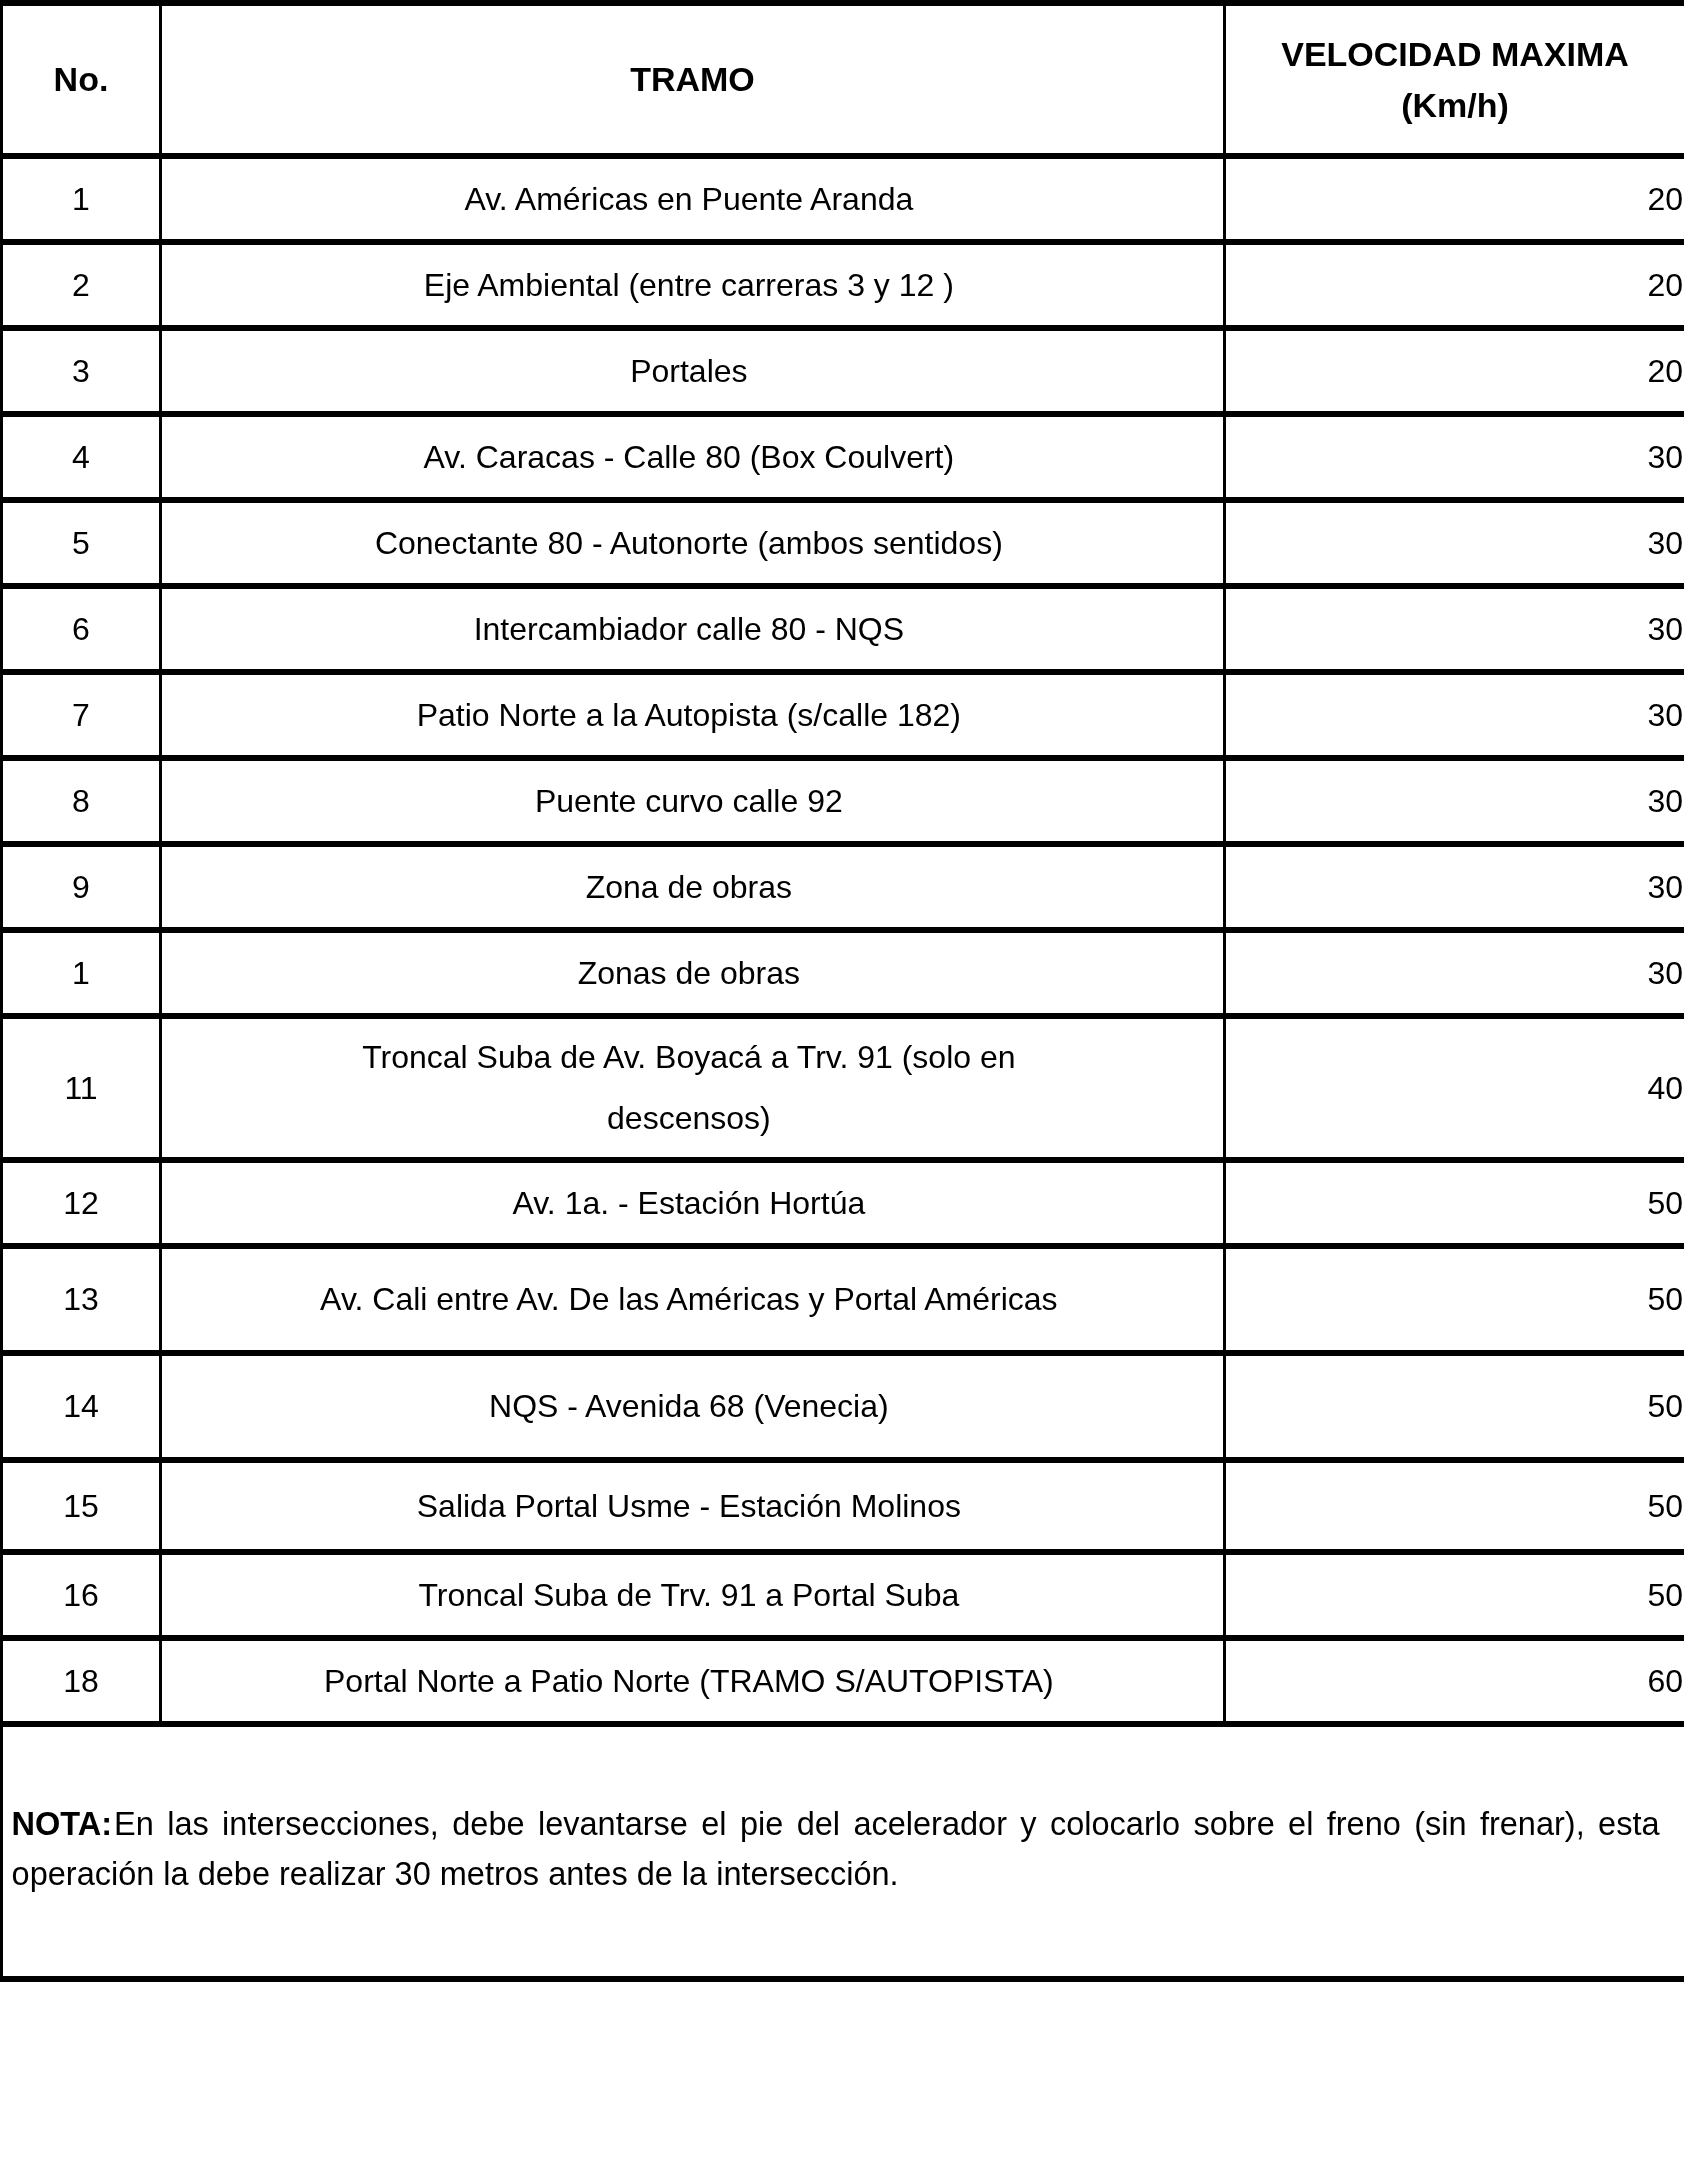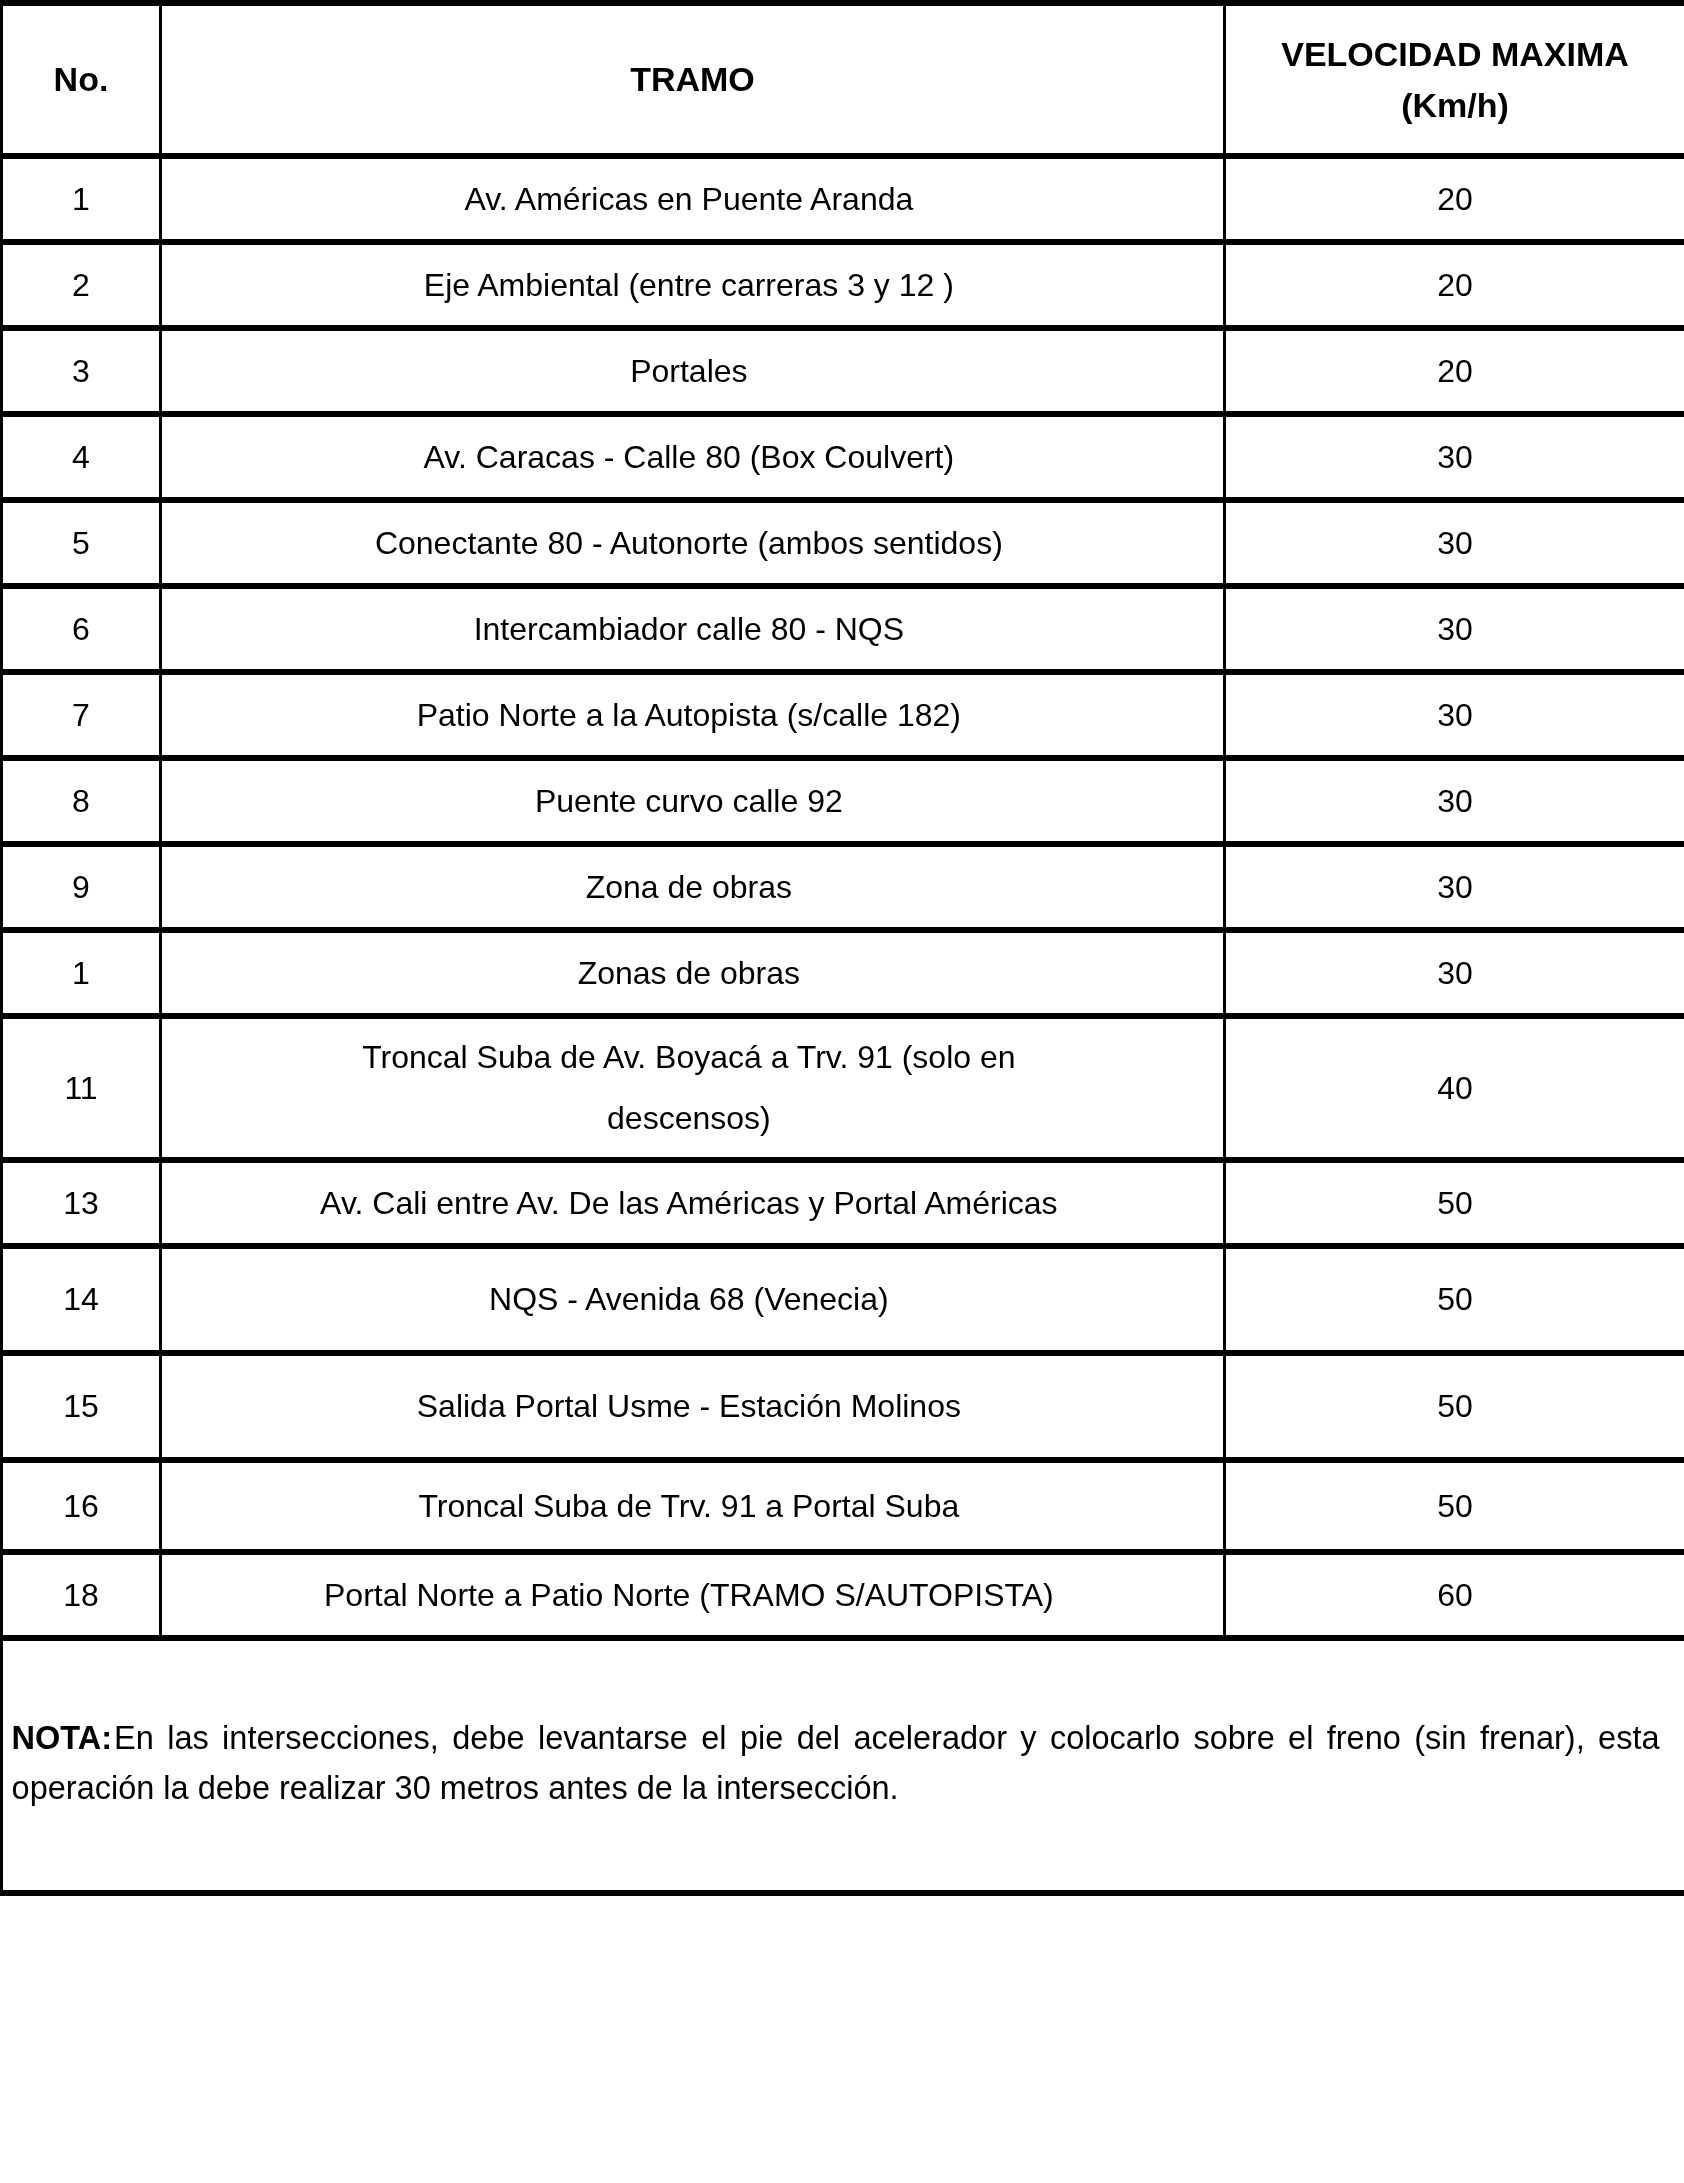--- a/index.html
+++ b/index.html
@@ -40,21 +40,21 @@
   tbody tr:nth-child(11) { height: 144px; }
   tbody tr:nth-child(13),
   tbody tr:nth-child(14) { height: 107px; }
   tbody tr:nth-child(15) { height: 92px; }
 
   tbody td {
     font-size: 32px;
     line-height: 1.9;
   }
   td.no-cell  { text-align: center; }
-  td.vel-cell { text-align: center; }
+  td.vel-cell { text-align: right; }
   td.tramo-cell {
     text-align: center;
     padding: 0 14.7px 0 7.4px;
     white-space: pre-line;
   }
 
   tfoot tr { height: 255px; }
   td.note-cell {
     vertical-align: top;
     padding: 72px 24.5px 0 8.6px;
@@ -137,20 +137,25 @@
     <td class="tramo-cell">Zonas de obras</td>
     <td class="vel-cell">30</td>
   </tr>
       <tr>
     <td class="no-cell">11</td>
     <td class="tramo-cell">Troncal Suba de Av. Boyacá a Trv. 91 (solo en
 descensos)</td>
     <td class="vel-cell">40</td>
   </tr>
       <tr>
+    <td class="no-cell">12</td>
+    <td class="tramo-cell">Av. 1a. - Estación Hortúa</td>
+    <td class="vel-cell">50</td>
+  </tr>
+      <tr>
     <td class="no-cell">13</td>
     <td class="tramo-cell">Av. Cali entre Av. De las Américas y Portal Américas</td>
     <td class="vel-cell">50</td>
   </tr>
       <tr>
     <td class="no-cell">14</td>
     <td class="tramo-cell">NQS - Avenida 68 (Venecia)</td>
     <td class="vel-cell">50</td>
   </tr>
       <tr>

